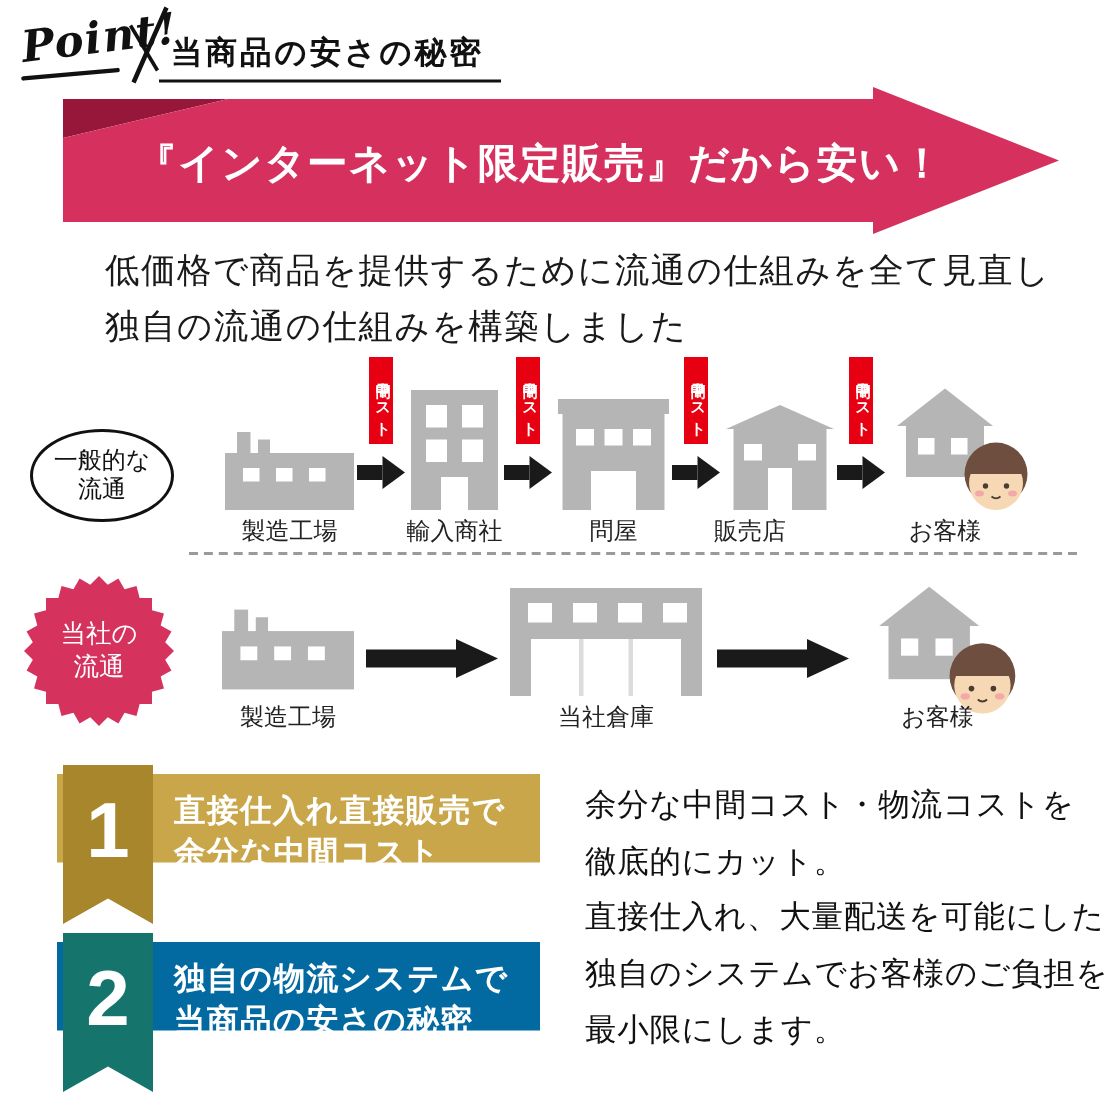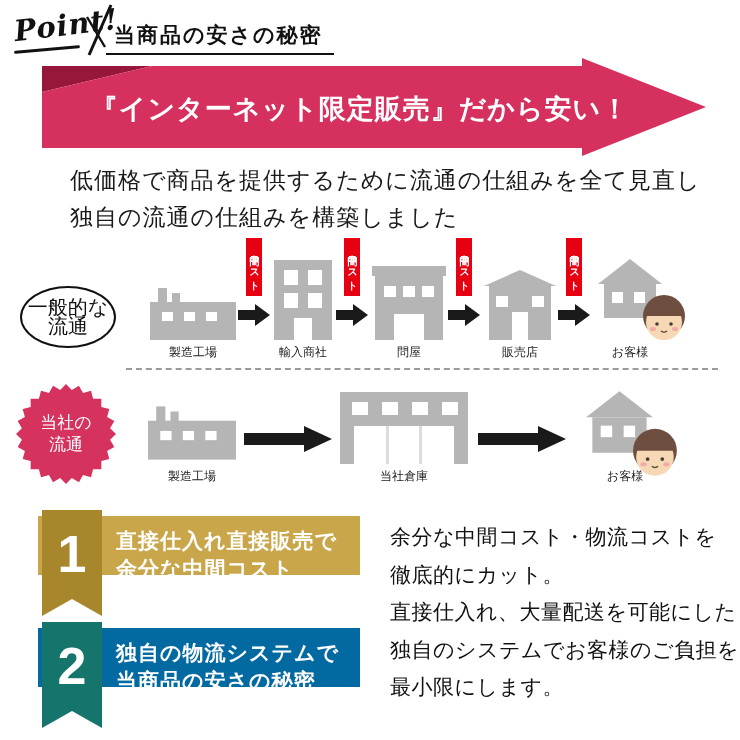--- a/index.html
+++ b/index.html
@@ -17,26 +17,26 @@
 
   
   .banner-svg{left:0;top:56px;}
   .banner-text{left:60px;top:91px;width:600px;text-align:center;color:#fff;font-size:27px;
       font-weight:bold;letter-spacing:1px;}
 
   
   .intro{left:70px;top:162px;font-size:23px;line-height:37px;letter-spacing:1px;color:#1a1a1a;}
 
   
-  .step-label{font-size:12px;text-align:center;width:100px;color:#222;}
+  .step-label{font-size:16px;text-align:center;width:100px;color:#222;}
   .tag{width:16px;height:58px;background:#e60012;color:#fff;font-size:10px;font-weight:bold;
       writing-mode:vertical-rl;text-orientation:upright;display:flex;align-items:center;justify-content:center;
       letter-spacing:1px;}
   .ellipse-label{left:20px;top:286px;width:92px;height:58px;border:2px solid #111;border-radius:50%;
-      display:flex;flex-direction:column;align-items:center;justify-content:center;font-size:20px;line-height:19px;
+      display:flex;flex-direction:column;align-items:center;justify-content:center;font-size:16px;line-height:19px;
       background:#fff;text-align:center;}
   .dashed{left:126px;top:368px;width:592px;border-top:2px dashed #9a9a9a;height:0;}
   .burst-text{left:16px;top:412px;width:100px;text-align:center;color:#fff;font-weight:normal;
       font-size:17px;line-height:22px;}
 
   
   .point-banner{width:322px;height:59px;}
   .pb1{left:38px;top:516px;background:#c9a64a;}
   .pb2{left:38px;top:628px;background:#0369a1;}
   .pb-text{padding:11px 0 0 78px;color:#fff;font-weight:bold;font-size:21px;line-height:28px;letter-spacing:1px;}
@@ -152,21 +152,21 @@
     </svg>
 
     <div class="abs tag" style="left:246px;top:238px">中間コスト</div>
     <div class="abs tag" style="left:344px;top:238px">中間コスト</div>
     <div class="abs tag" style="left:456px;top:238px">中間コスト</div>
     <div class="abs tag" style="left:566px;top:238px">中間コスト</div>
 
     <div class="abs step-label" style="left:143px;top:344px">製造工場</div>
     <div class="abs step-label" style="left:253px;top:344px">輸入商社</div>
     <div class="abs step-label" style="left:359px;top:344px">問屋</div>
-    <div class="abs step-label" style="left:470px;top:344px">販売店</div>
+    <div class="abs step-label" style="left:450px;top:344px">販売店</div>
     <div class="abs step-label" style="left:580px;top:344px">お客様</div>
   </div>
 
   <div class="abs dashed"></div>
 
   <div>
     <svg class="abs" style="left:16px;top:384px" width="100" height="100" viewBox="0 0 100 100">
       <polygon points="50.00,0.00 55.81,5.88 62.94,1.70 67.03,8.89 75.00,6.70 77.09,14.70 85.36,14.64 85.30,22.91 93.30,25.00 91.11,32.97 98.30,37.06 94.12,44.19 100.00,50.00 94.12,55.81 98.30,62.94 91.11,67.03 93.30,75.00 85.30,77.09 85.36,85.36 77.09,85.30 75.00,93.30 67.03,91.11 62.94,98.30 55.81,94.12 50.00,100.00 44.19,94.12 37.06,98.30 32.97,91.11 25.00,93.30 22.91,85.30 14.64,85.36 14.70,77.09 6.70,75.00 8.89,67.03 1.70,62.94 5.88,55.81 0.00,50.00 5.88,44.19 1.70,37.06 8.89,32.97 6.70,25.00 14.70,22.91 14.64,14.64 22.91,14.70 25.00,6.70 32.97,8.89 37.06,1.70 44.19,5.88" fill="#d5325e"></polygon>
     </svg>
     <div class="abs burst-text">

